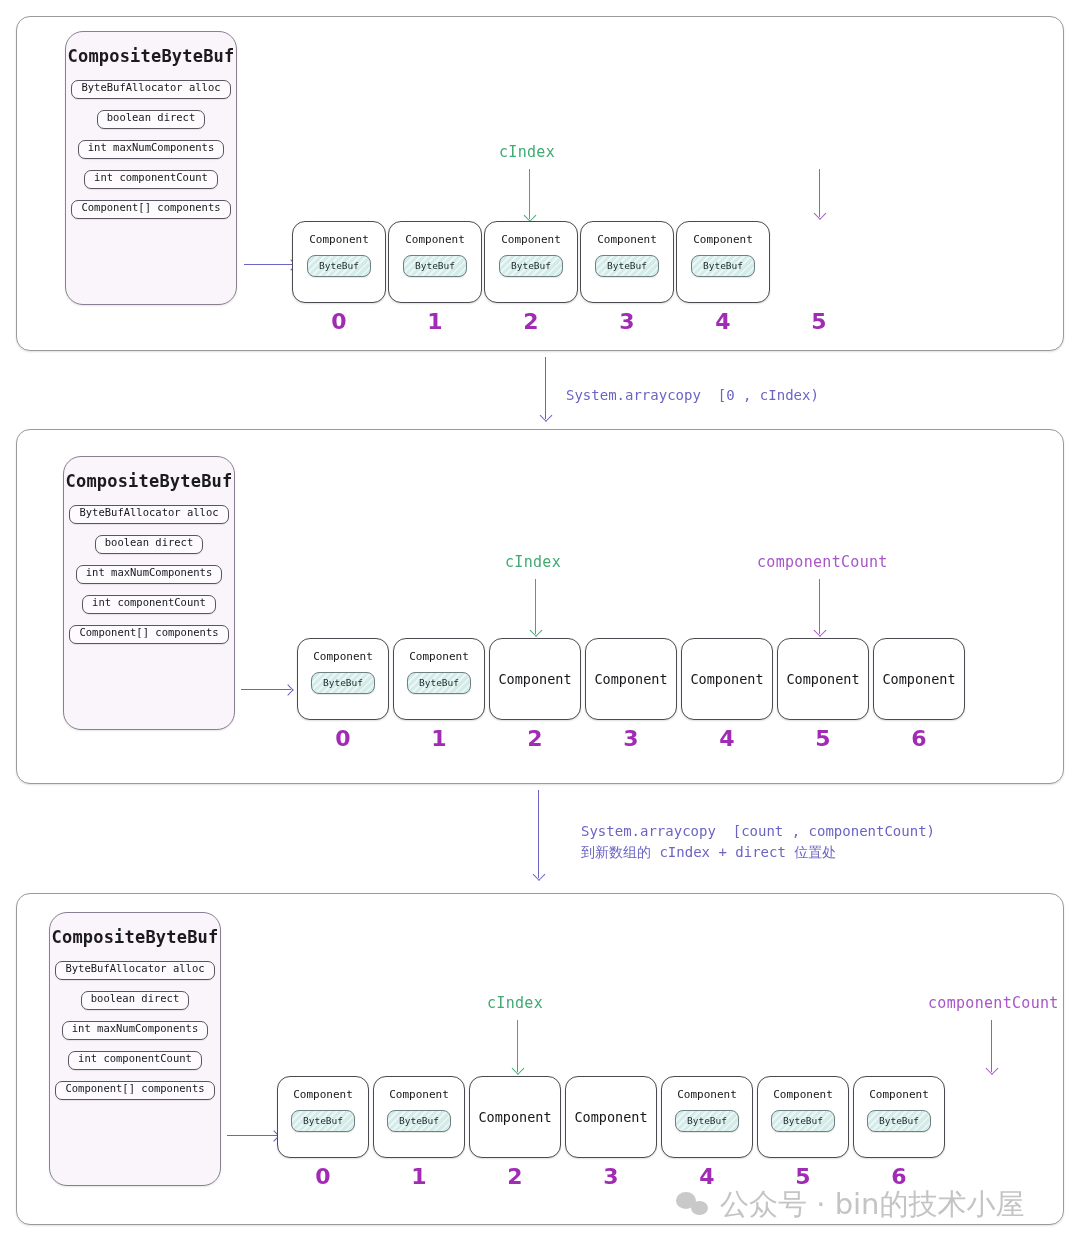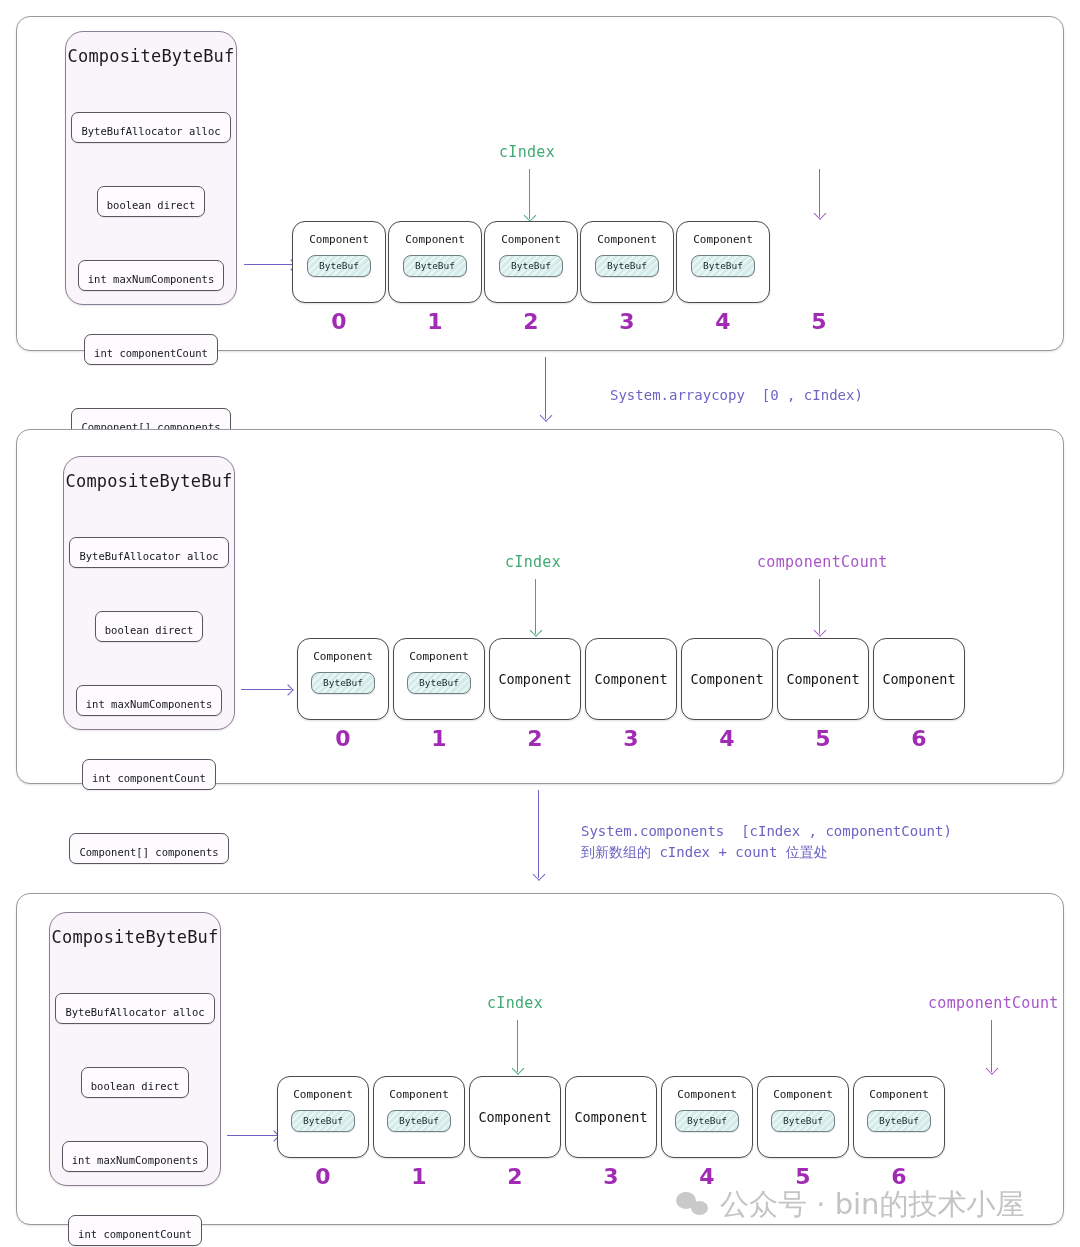--- a/index.html
+++ b/index.html
@@ -35,39 +35,38 @@
     border-radius: 18px;
     background: #faf5fa;
     box-shadow: 0 1px 2px rgba(0,0,0,.10);
   }
   .cbb-title {
     text-align: center;
     font-size: 17px;
     color: #1b1b1f;
     letter-spacing: .2px;
     margin-top: 14px;
-    font-weight: 400;
+    font-weight: 700;
   }
   .field-list {
     margin-top: 14px;
     display: flex;
     flex-direction: column;
     align-items: center;
     gap: 11px;
   }
   .field {
     border: 1.2px solid #5a5560;
     border-radius: 7px;
     background: #fdfbfd;
     font-size: 10.5px;
     color: #16161a;
-    padding: 12px 9px 5px 9px;
+    padding: 0 9px 5px 9px;
     white-space: nowrap;
     box-shadow: 0 1px 1px rgba(0,0,0,.08);
-    margin-top: 32px;
   }
 
   
   .comp {
     position: absolute;
     border: 1.3px solid #4a4a50;
     border-radius: 13px;
     background: #ffffff;
     box-shadow: 0 1px 2px rgba(0,0,0,.13);
     display: flex;
@@ -250,21 +249,21 @@
     <div class="idx" style="left:371px; top:292px; width:94px;">1</div>
     <div class="idx" style="left:467px; top:292px; width:94px;">2</div>
     <div class="idx" style="left:563px; top:292px; width:94px;">3</div>
     <div class="idx" style="left:659px; top:292px; width:94px;">4</div>
     <div class="idx" style="left:755px; top:292px; width:94px;">5</div>
   </div>
 
   <div class="vline indigo" style="left:545px; top:357px; height:62px;">
       <i></i>
     </div>
-  <div class="caption" style="left:566px; top:385px;margin-left:44px;">System.arraycopy  [0 , cIndex)</div>
+  <div class="caption" style="left:566px; top:385px;">System.arraycopy  [0 , cIndex)</div>
 
   <div class="stage" id="stage-2">
 
     <div class="cbb" style="left:46px; top:26px; width:172px; height:274px;">
       <div class="cbb-title">CompositeByteBuf</div>
       <div class="field-list">
         <div class="field">ByteBufAllocator alloc</div>
         <div class="field">boolean direct</div>
         <div class="field">int maxNumComponents</div>
         <div class="field">int componentCount</div>
@@ -315,22 +314,22 @@
     <div class="idx" style="left:472px; top:296px; width:92px;">2</div>
     <div class="idx" style="left:568px; top:296px; width:92px;">3</div>
     <div class="idx" style="left:664px; top:296px; width:92px;">4</div>
     <div class="idx" style="left:760px; top:296px; width:92px;">5</div>
     <div class="idx" style="left:856px; top:296px; width:92px;">6</div>
   </div>
 
   <div class="vline indigo" style="left:538px; top:790px; height:88px;">
       <i></i>
     </div>
-  <div class="caption" style="left:581px; top:821px;">System.components  [cIndex , componentCount)</div>
-  <div class="caption cn" style="left:581px; top:842px;">到新数组的 cIndex + count 位置处</div>
+  <div class="caption" style="left:581px; top:821px;">System.arraycopy  [count , componentCount)</div>
+  <div class="caption cn" style="left:581px; top:842px;">到新数组的 cIndex + direct 位置处</div>
 
   <div class="stage" id="stage-3">
 
     <div class="cbb" style="left:32px; top:18px; width:172px; height:274px;">
       <div class="cbb-title">CompositeByteBuf</div>
       <div class="field-list">
         <div class="field">ByteBufAllocator alloc</div>
         <div class="field">boolean direct</div>
         <div class="field">int maxNumComponents</div>
         <div class="field">int componentCount</div>

